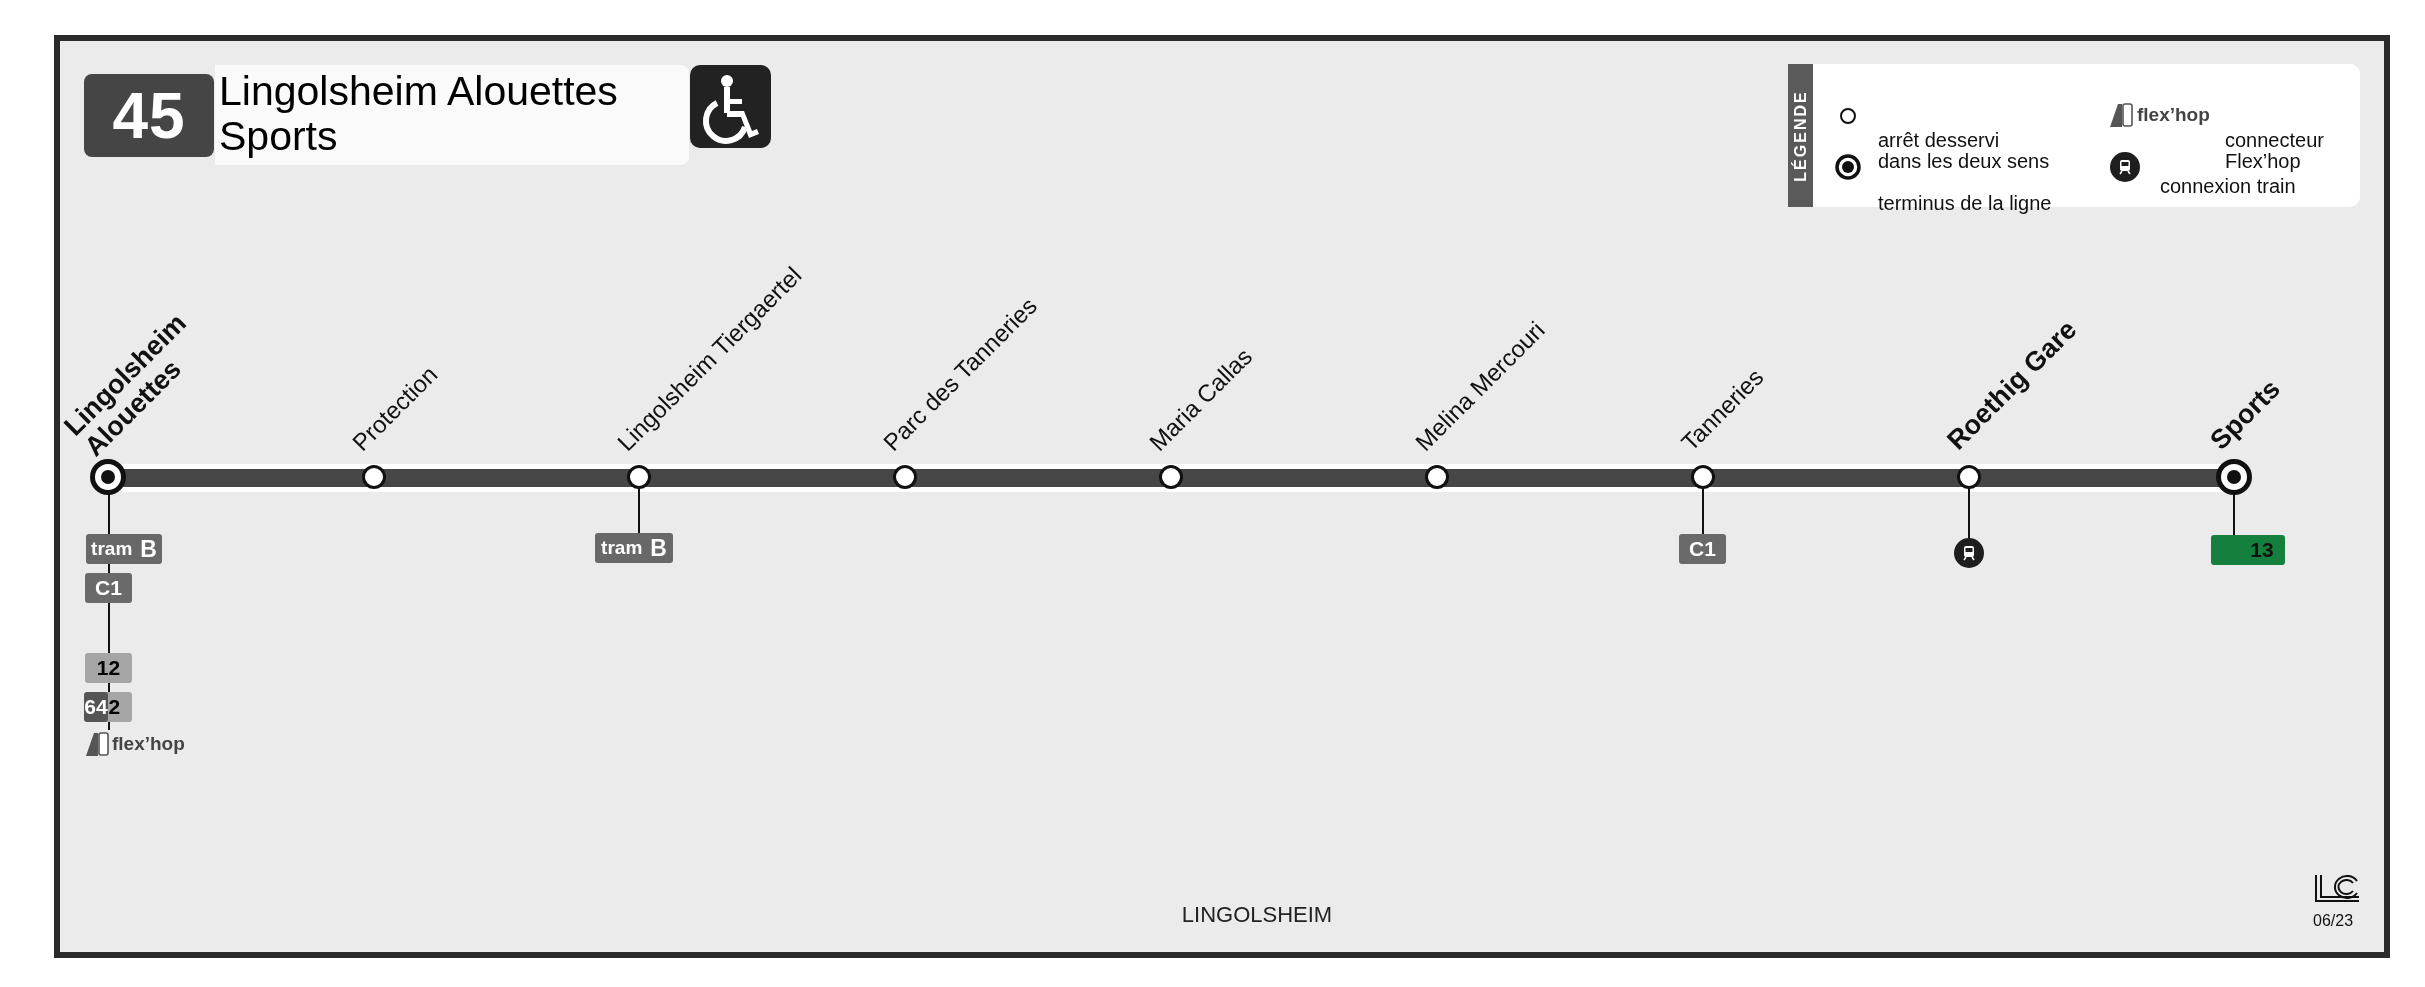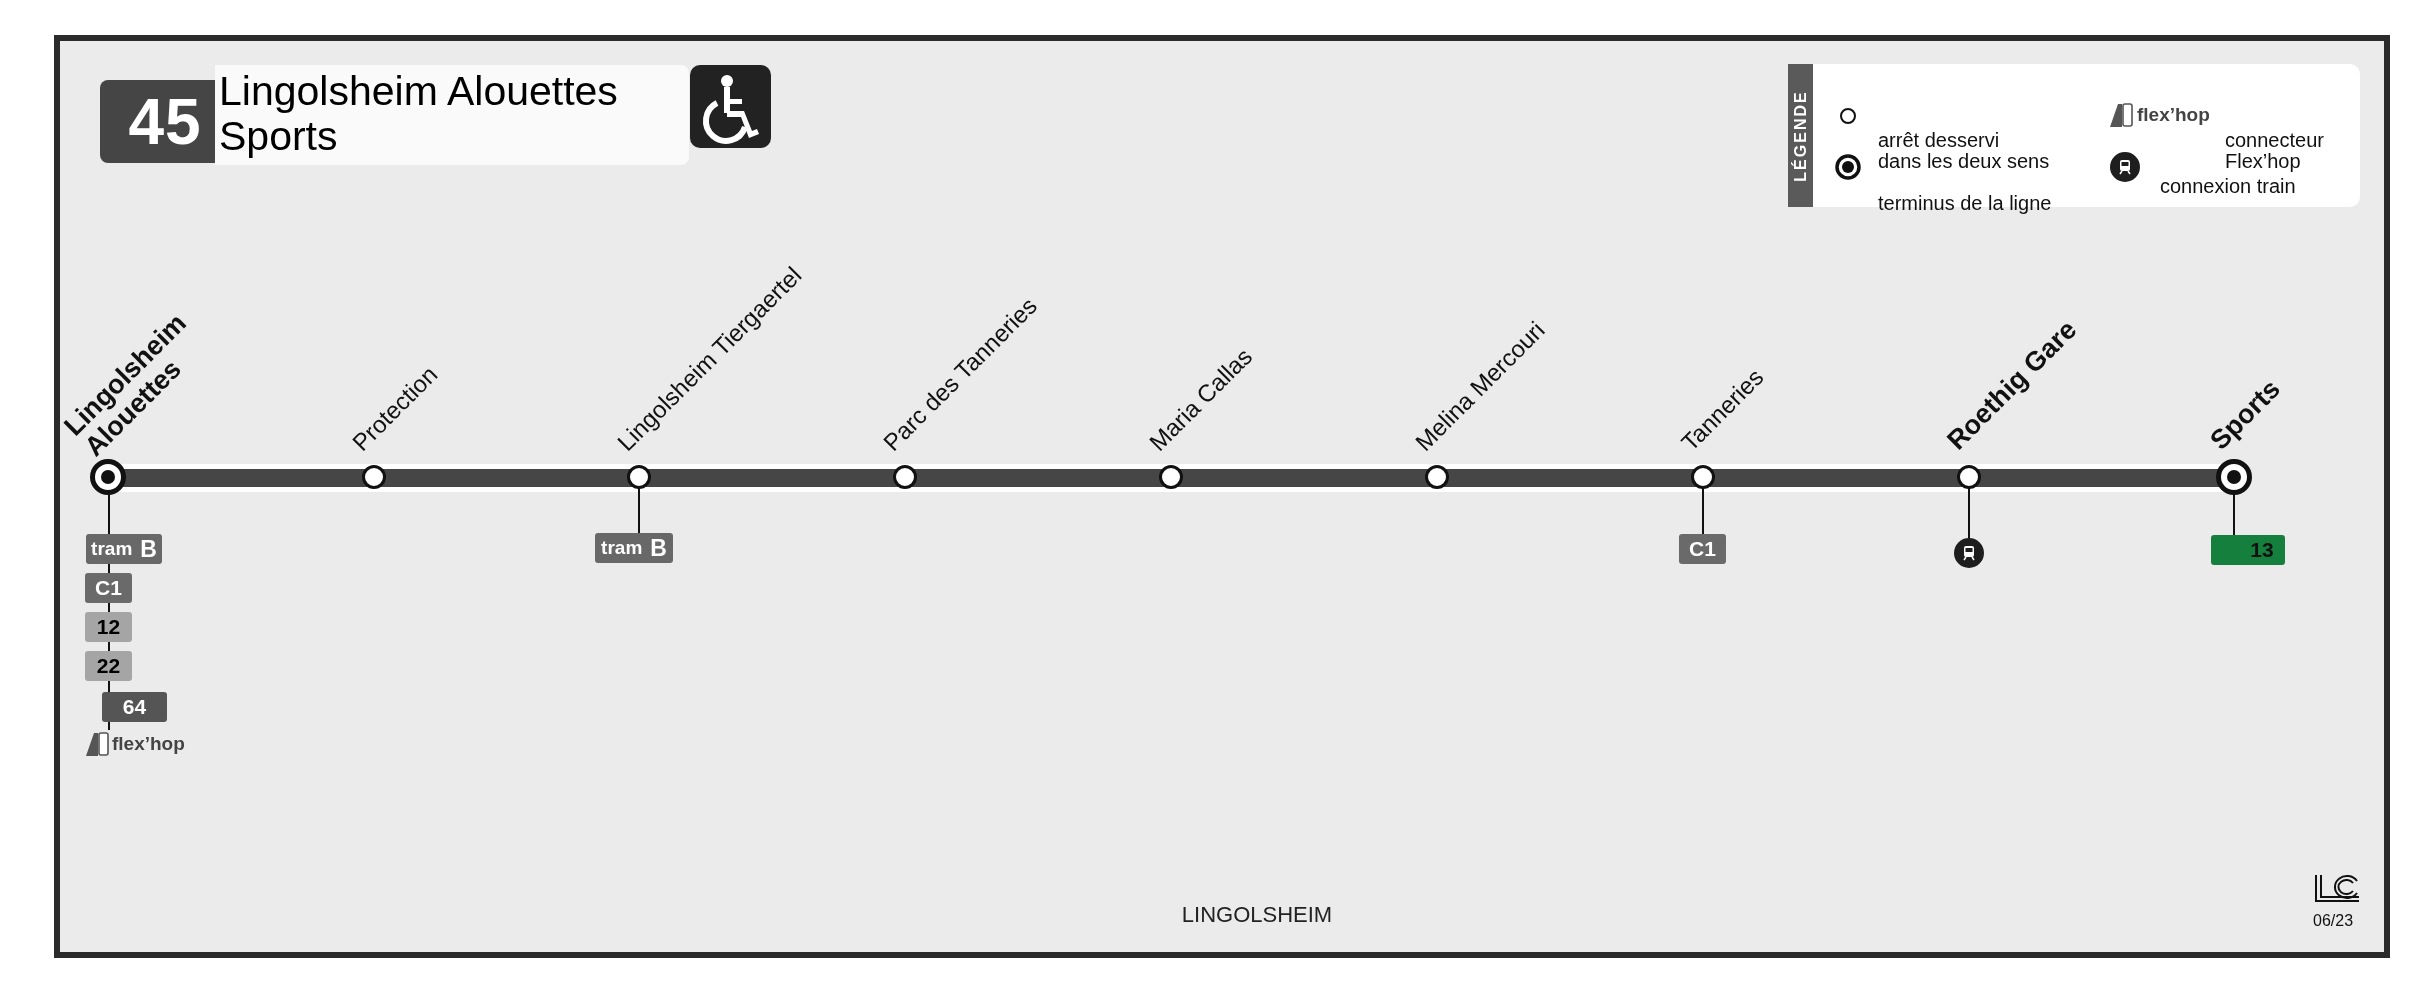--- a/index.html
+++ b/index.html
@@ -1,40 +1,40 @@
 <!DOCTYPE html>
 <html><head>
 <meta charset="utf-8">
 <style>
   html, body { margin:0; padding:0; background:#ffffff; }
   body { width:2425px; height:987px; position:relative; overflow:hidden; font-family:"Liberation Sans", sans-serif; }
   .frame { position:absolute; left:54px; top:35px; width:2336px; height:923px; box-sizing:border-box; border:6px solid #2b2b2b; background:#ebebeb; }
   .abs { position:absolute; }
-  .line-badge { position:absolute; left:84px; top:80px; width:130px; height:83px; background:#454545; border-radius:8px; color:#fff; font-weight:bold; font-size:64px; display:flex; align-items:center; justify-content:center; letter-spacing:1px;margin-left:16px; }
+  .line-badge { position:absolute; left:84px; top:74px; width:130px; height:83px; background:#454545; border-radius:8px; color:#fff; font-weight:bold; font-size:64px; display:flex; align-items:center; justify-content:center; letter-spacing:1px; }
   .title-box { position:absolute; left:215px; top:65px; width:474px; height:100px; background:#fafafa; border-radius:0 8px 8px 0; color:#000; font-size:41px; line-height:45px; padding:4px 0 0 4px; box-sizing:border-box; }
   .title-box div { white-space:nowrap; }
   .wheelchair { position:absolute; left:690px; top:65px; width:81px; height:83px; background:#222; border-radius:10px; }
   .legend { position:absolute; left:1788px; top:64px; width:572px; height:143px; background:#fff; border-radius:0 10px 10px 0; }
   .legend-strip { position:absolute; left:0; top:0; width:25px; height:143px; background:#5a5a5a; }
   .legend-strip span { position:absolute; left:50%; top:50%; transform:translate(-50%,-50%) rotate(-90deg); color:#fff; font-weight:bold; font-size:16px; letter-spacing:2px; white-space:nowrap; }
   .legend-text { position:absolute; font-size:20px; line-height:21px; color:#111; white-space:nowrap;margin-top:36px; }
   .route-outline { position:absolute; left:108px; top:464px; width:2126px; height:28px; background:#ffffff; }
   .route-line { position:absolute; left:108px; top:469px; width:2126px; height:18px; background:#464646; }
   .stop { position:absolute; width:18px; height:18px; margin-left:-12px; margin-top:-12px; border:3px solid #111; background:#fff; border-radius:50%; }
   .terminus { position:absolute; width:26px; height:26px; margin-left:-18px; margin-top:-18px; border:5px solid #111; background:#fff; border-radius:50%; }
   .terminus::after { content:""; position:absolute; left:50%; top:50%; width:14px; height:14px; margin:-7px 0 0 -7px; background:#111; border-radius:50%; }
   .stop-label { position:absolute; transform-origin:0 100%; transform:rotate(-45deg); white-space:nowrap; font-size:24px; line-height:26px; color:#111; }
   .stop-label.bold { font-weight:bold; font-size:27px; }
   .connector { position:absolute; width:2px; background:#111; }
   .badge { position:absolute; height:30px; border-radius:3px; font-weight:bold; font-size:21px; display:flex; align-items:center; justify-content:center; }
   .b-tram { background:#686868; color:#fff; font-size:19px; }
   .b-tram b { font-size:23px; margin-left:8px; }
   .b-dark { background:#6a6a6a; color:#fff;text-align:right; }
   .b-darker { background:#555; color:#fff; }
-  .b-light { background:#a5a5a5; color:#000; }
+  .b-light { background:#a5a5a5; color:#000;margin-top:41px; }
   .b-lighter { background:#15803d; color:#111;padding-left:28px; }
   .flexhop { position:absolute; display:flex; align-items:center; color:#444; font-weight:bold; font-size:19px; }
   .train-icon { position:absolute; width:30px; height:30px; border-radius:50%; background:#1e1e1e; }
   .footer-city { position:absolute; left:1257px; top:902px; transform:translateX(-50%); font-size:22px; color:#222; }
   .logo { position:absolute; left:2313px; top:873px; width:48px; height:30px; }
   .logo-date { position:absolute; left:2313px; top:912px; font-size:16px; color:#111; }
 </style>
 </head>
 <body>
 
@@ -130,21 +130,21 @@
 <div class="stop-label bold" style="left:1961px;top:428px">Roethig Gare</div>
 <div class="stop-label bold" style="left:2224px;top:428px">Sports</div>
 
 <div class="badge b-tram" style="left:86px;top:534px;width:76px">
   <span>tram</span>
     <b>B</b>
 </div>
 <div class="badge b-dark" style="left:85px;top:573px;width:47px">C1</div>
 <div class="badge b-light" style="left:85px;top:612px;width:47px">12</div>
 <div class="badge b-light" style="left:85px;top:651px;width:47px">22</div>
-<div class="badge b-darker" style="left:102px;top:692px;width:65px">64</div>
+<div class="badge b-darker" style="left:84px;top:692px;width:24px">64</div>
 <div class="flexhop" style="left:84px;top:731px">
   <svg width="26" height="26" viewBox="0 0 26 26">
       <path d="M2 25 L10 2 L14 2 L14 25 Z" fill="#555"></path>
       <rect x="15" y="2" width="9" height="22" rx="2" fill="#fff" stroke="#555" stroke-width="1.6"></rect>
     </svg>
   <span style="margin-left:2px">flex’hop</span>
 </div>
 
 <div class="badge b-tram" style="left:595px;top:533px;width:78px">
   <span>tram</span>

